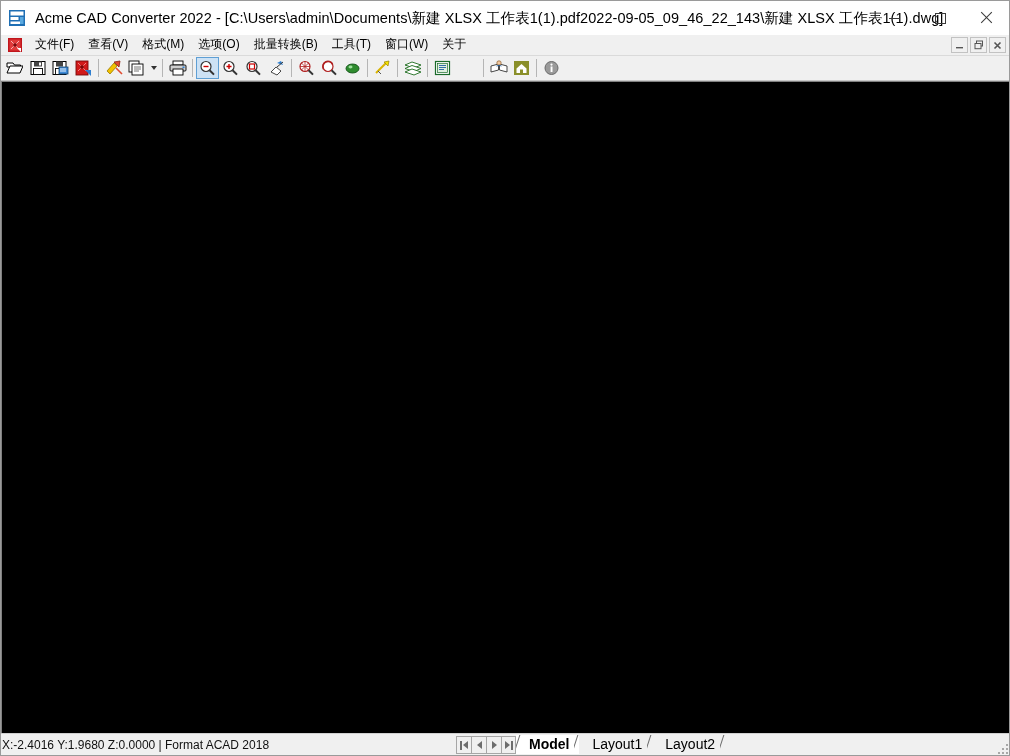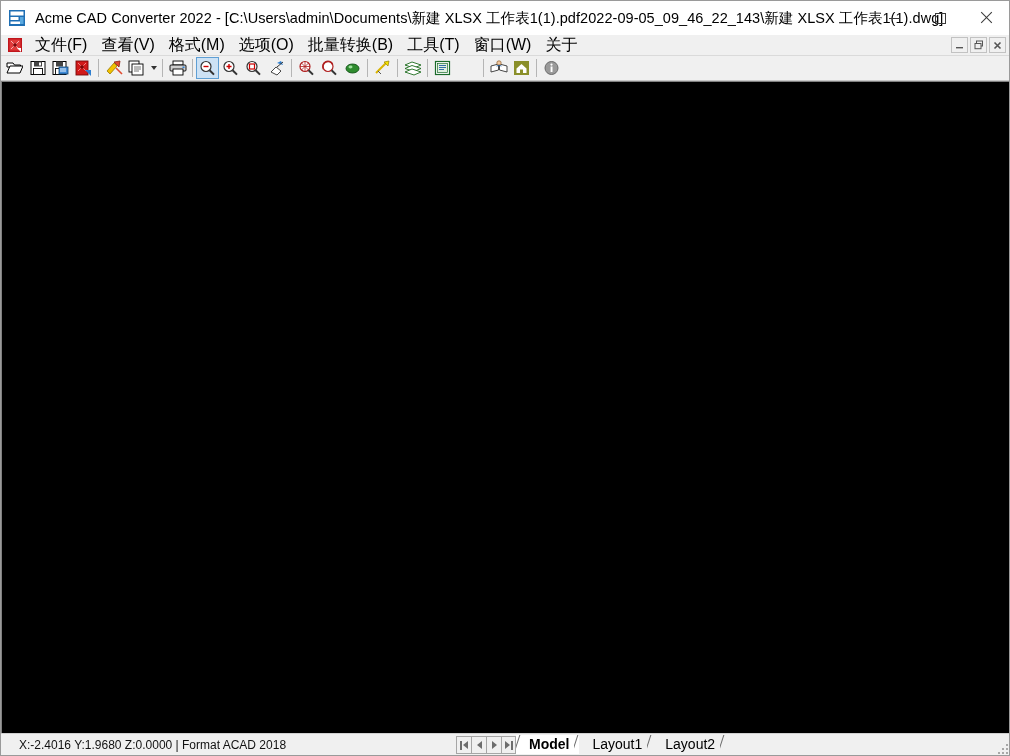--- a/index.html
+++ b/index.html
@@ -92,21 +92,21 @@
     border-bottom: 1px solid #dadada;
     user-select: none;
   }
   .mdi-icon {
     width: 16px; height: 16px;
     margin-left: 6px; margin-right: 5px;
     flex: 0 0 auto;
     position: relative;
   }
   .menu-item {
-    font-size: 16px;
+    font-size: 12px;
     color: #000;
     padding: 2px 7px 3px 7px;
     line-height: 15px;
     white-space: nowrap;
     cursor: default;
   }
   .mdi-buttons {
     position: absolute;
     right: 3px; top: 2px;
     display: flex;
@@ -191,21 +191,21 @@
     background: #f0f0f0;
     border-top: 1px solid #d0d0d0;
     display: flex;
     align-items: center;
     position: relative;
     user-select: none;
   }
   .status-text {
     font-size: 12px;
     color: #111;
-    padding-left: 18px;
+    padding-left: 1px;
     white-space: nowrap;
     line-height: 20px;
   }
   .tabs-area {
     position: absolute;
     left: 455px; top: 1px;
     height: 21px;
     display: flex;
     align-items: flex-start;
   }

